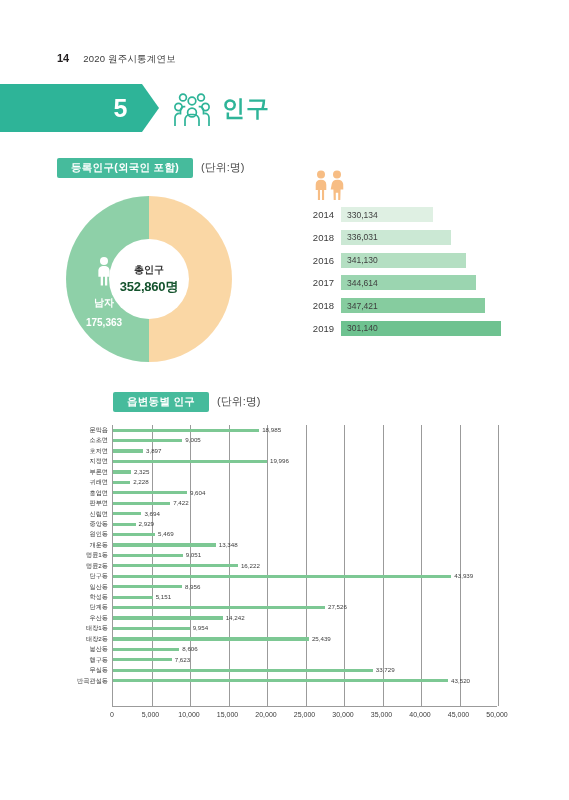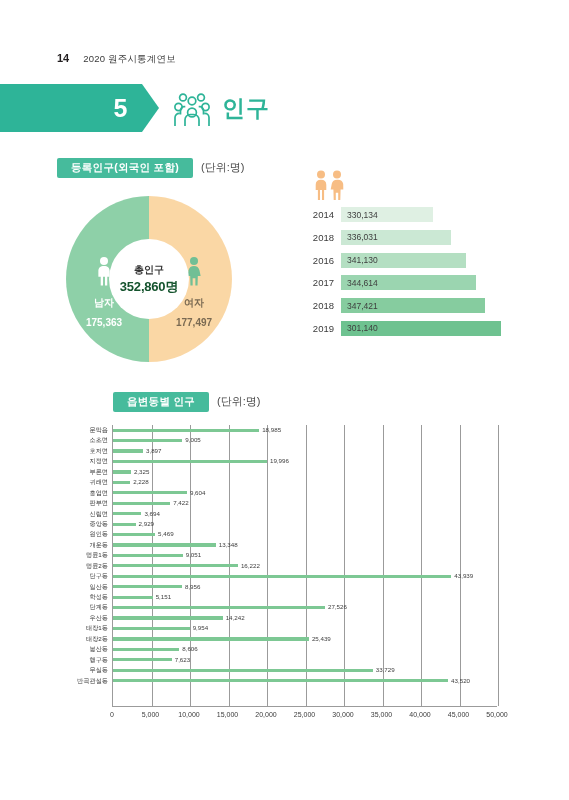--- a/index.html
+++ b/index.html
@@ -122,30 +122,20 @@
       <div class="fig">
         <svg viewBox="0 0 22 32" width="20" height="30">
           <circle cx="11" cy="5" r="4.4" fill="#fff"></circle>
           <path d="M11 10.6c-4 0-6.2 2.1-6.2 5.6v6.1h2.6V32h2.5V22.3h2.2V32h2.5V22.3h2.6v-6.1c0-3.5-2.2-5.6-6.2-5.6z" fill="#fff"></path>
         </svg>
       </div>
       <div class="dlbl">남자</div>
       <div class="dval">175,363</div>
     </div>
 
-    <div class="dside" id="dright">
-      <div class="fig">
-        <svg viewBox="0 0 22 32" width="20" height="30">
-          <circle cx="11" cy="5" r="4.4" fill="#71bf95"></circle>
-          <path d="M11 10.6c-3.3 0-5.2 1.6-6 4.6l-1.3 6.3h3.1l.3 10.5h2.4V24h3v8h2.4l.3-10.5h3.1L17 15.2c-.8-3-2.7-4.6-6-4.6z" fill="#71bf95"></path>
-        </svg>
-      </div>
-      <div class="dlbl">여자</div>
-      <div class="dval">177,497</div>
-    </div>
 
     <div class="donut-hole">
       <div class="lbl">총인구</div>
       <div class="val">352,860명</div>
     </div>
   </div>
 
   <div class="yearchart">
     <div class="couple">
       <svg viewBox="0 0 34 30" width="34" height="30">

